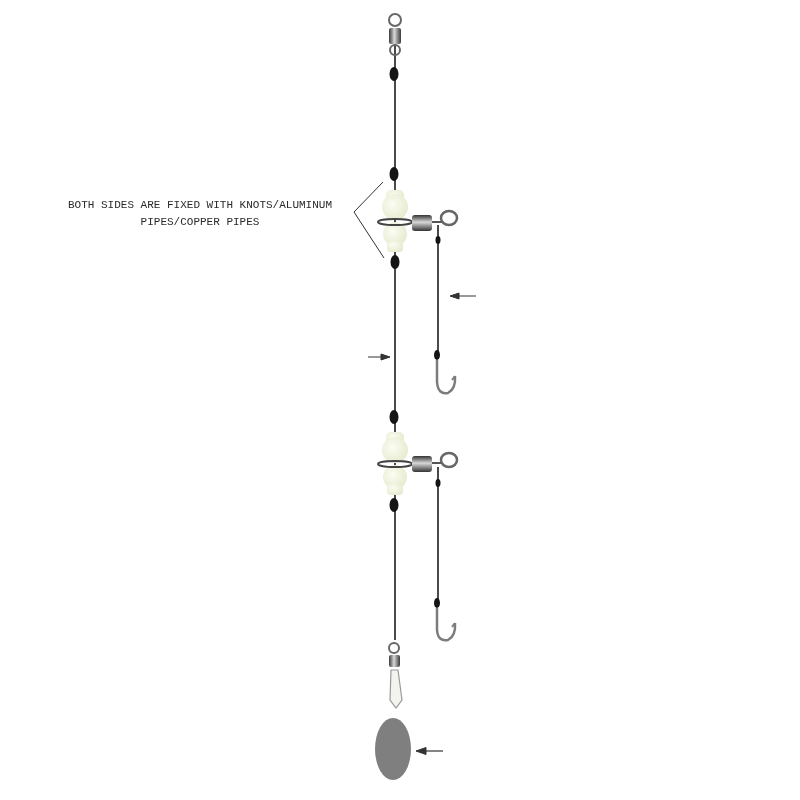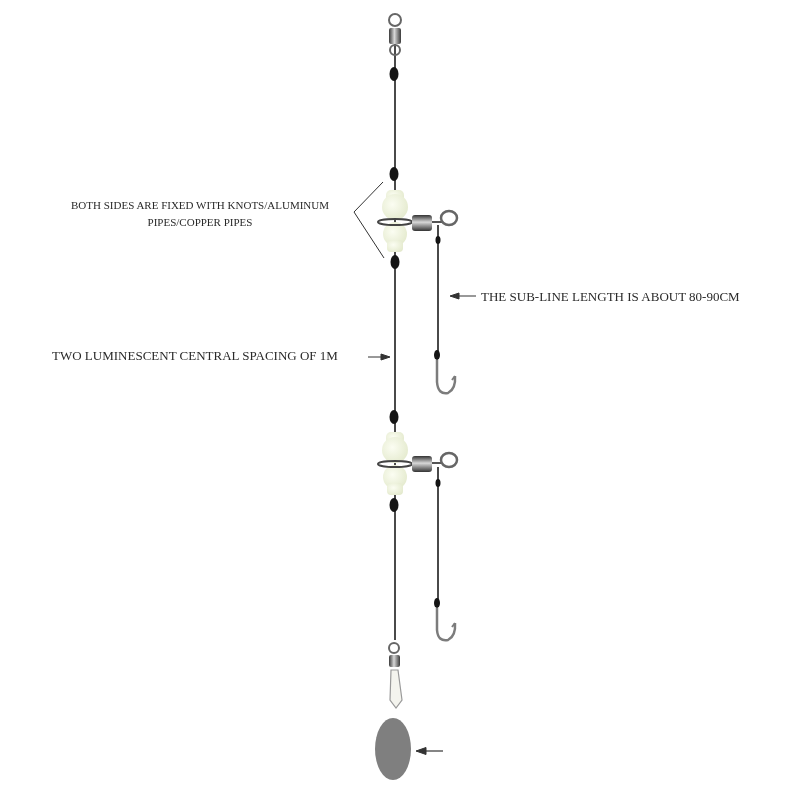--- a/index.html
+++ b/index.html
@@ -1,18 +1,18 @@
 <!DOCTYPE html>
 <html><head>
 <meta charset="utf-8">
 <style>
   html, body { margin:0; padding:0; background:#ffffff; }
   #canvas { position:relative; width:800px; height:800px; background:#ffffff; overflow:hidden; font-family:"Liberation Sans", sans-serif; }
   svg.rig { position:absolute; left:0; top:0; }
-  .label { position:absolute; color:#2a2a2a; white-space:nowrap; font-family:Liberation Serif, serif; }
+  .label { position:absolute; color:#2a2a2a; white-space:nowrap; font-family:Liberation Mono, monospace; }
   .l-both { left:50px; top:197px; width:300px; text-align:center; font-size:11px; line-height:17px; white-space:normal; }
   .l-sub { left:481px; top:289px; font-size:13px; }
   .l-two { left:52px; top:348px; font-size:13px; }
   .l-lead { left:444px; top:733px; font-size:25px; color:#1a1a1a; }
 </style>
 </head>
 <body>
 
 <div id="canvas">
   <svg class="rig" width="800" height="800" viewBox="0 0 800 800">
@@ -107,15 +107,13 @@
       <line x1="458" y1="296" x2="476" y2="296" stroke-width="1"></line>
       <polygon points="450,296 459,293 459,299"></polygon>
       <line x1="368" y1="357" x2="384" y2="357" stroke-width="1"></line>
       <polygon points="390,357 381,354 381,360"></polygon>
       <line x1="425" y1="751" x2="443" y2="751" stroke-width="1.2"></line>
       <polygon points="416,751 426,747.5 426,754.5"></polygon>
     </g>
   </svg>
 
   <div class="label l-both">BOTH SIDES ARE FIXED WITH KNOTS/ALUMINUM PIPES/COPPER PIPES</div>
-  <div class="label l-sub">THE SUB-LINE LENGTH IS ABOUT 80-90CM</div>
-  <div class="label l-two">TWO LUMINESCENT CENTRAL SPACING OF 1M</div>
 </div>
 
 </body></html>

